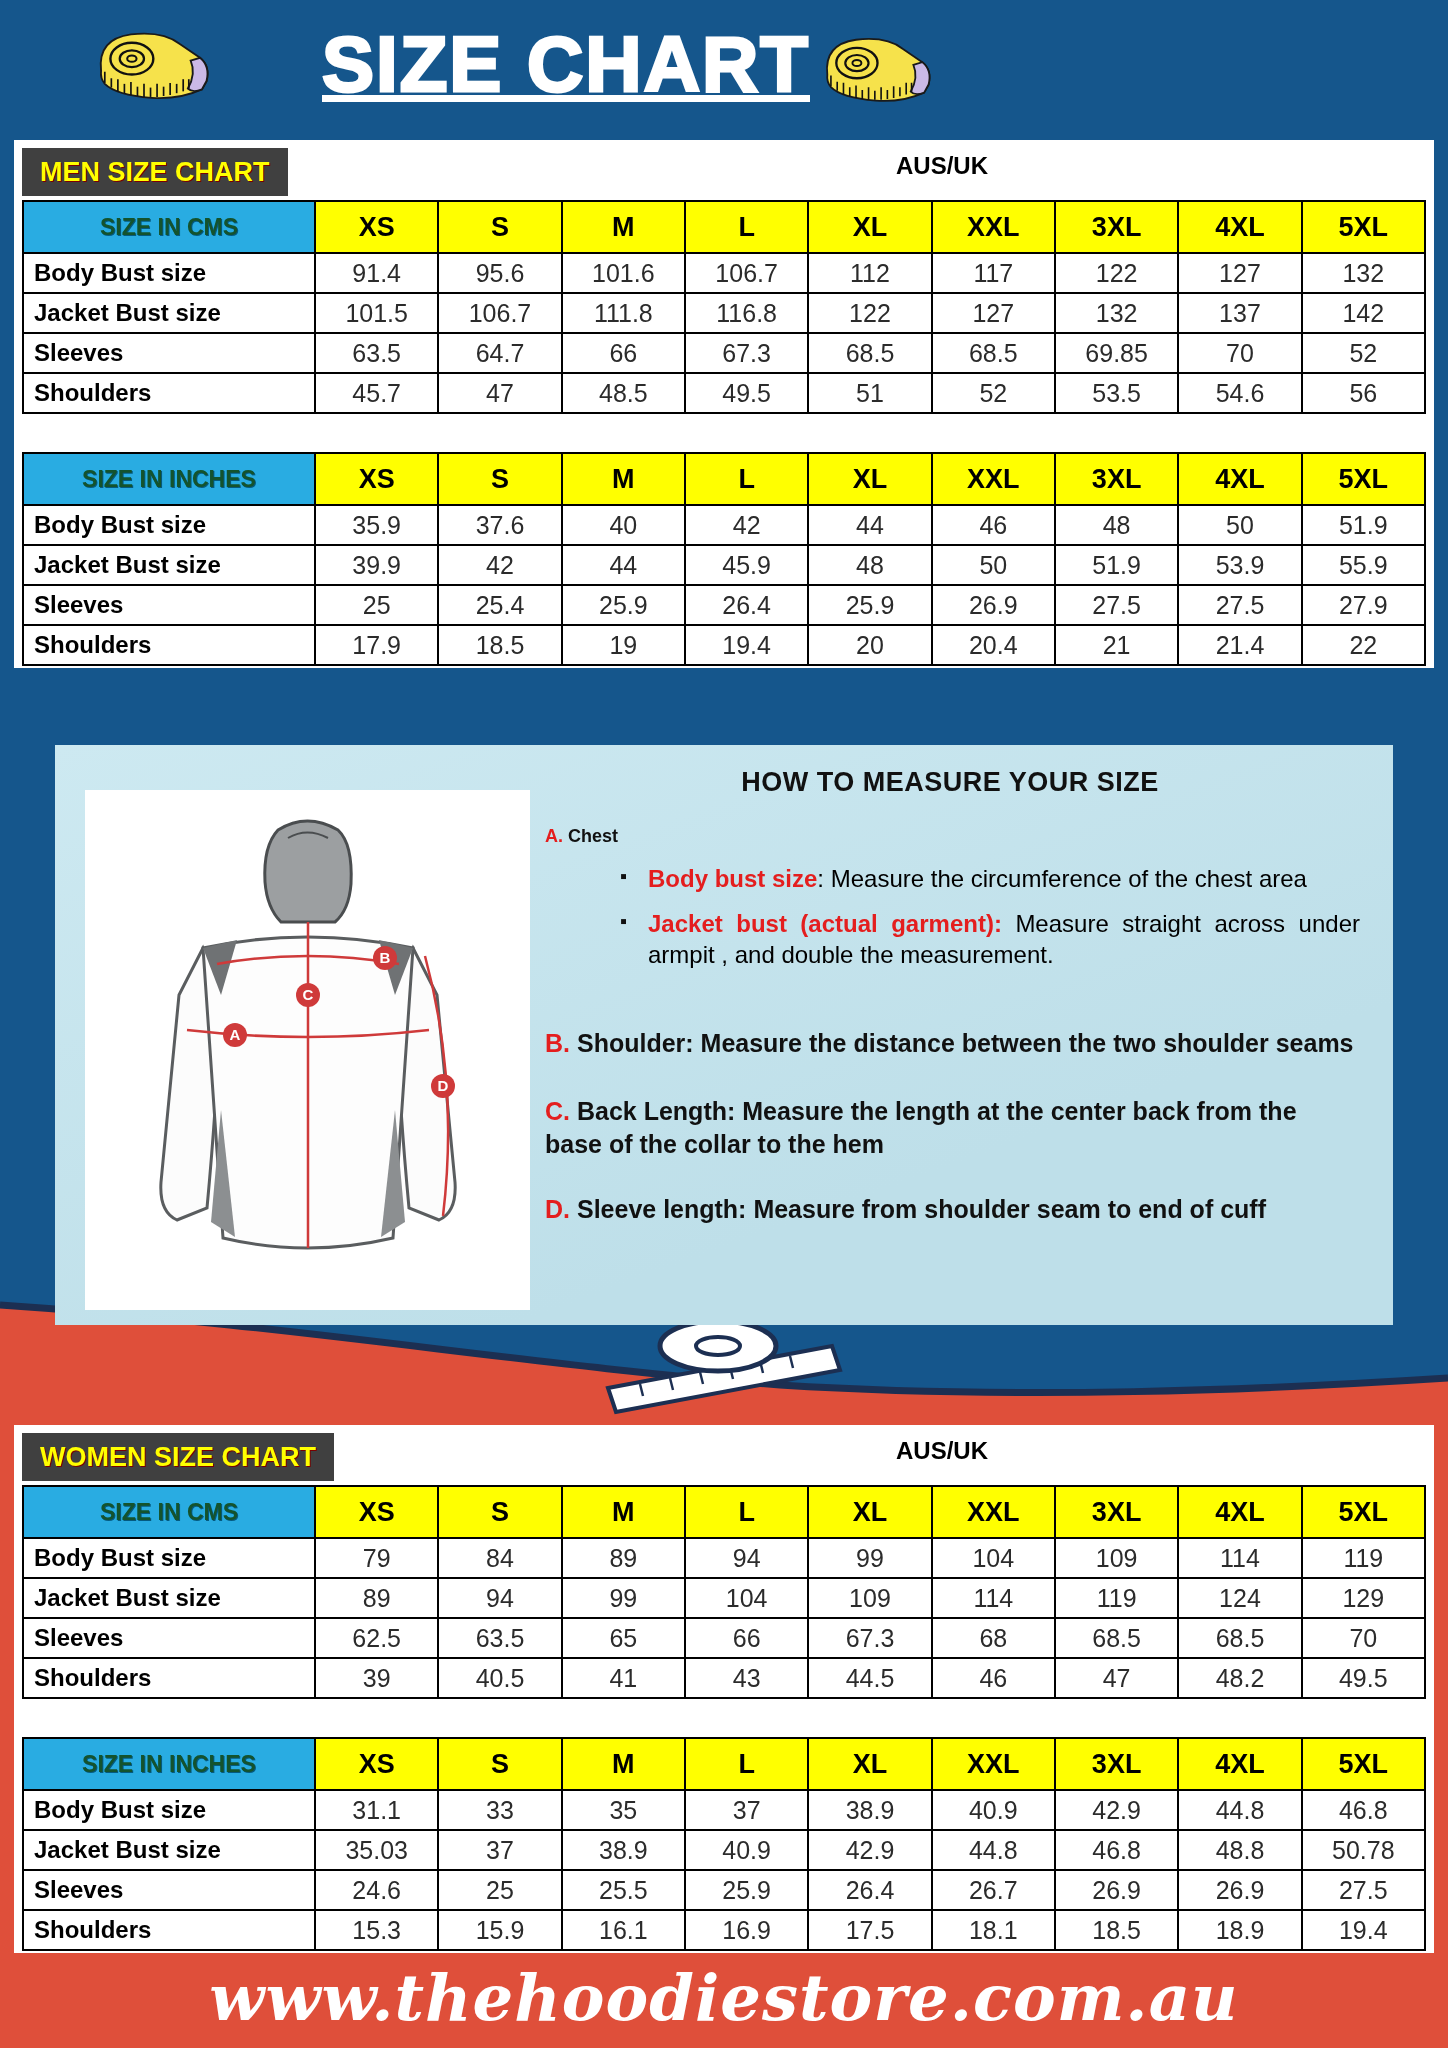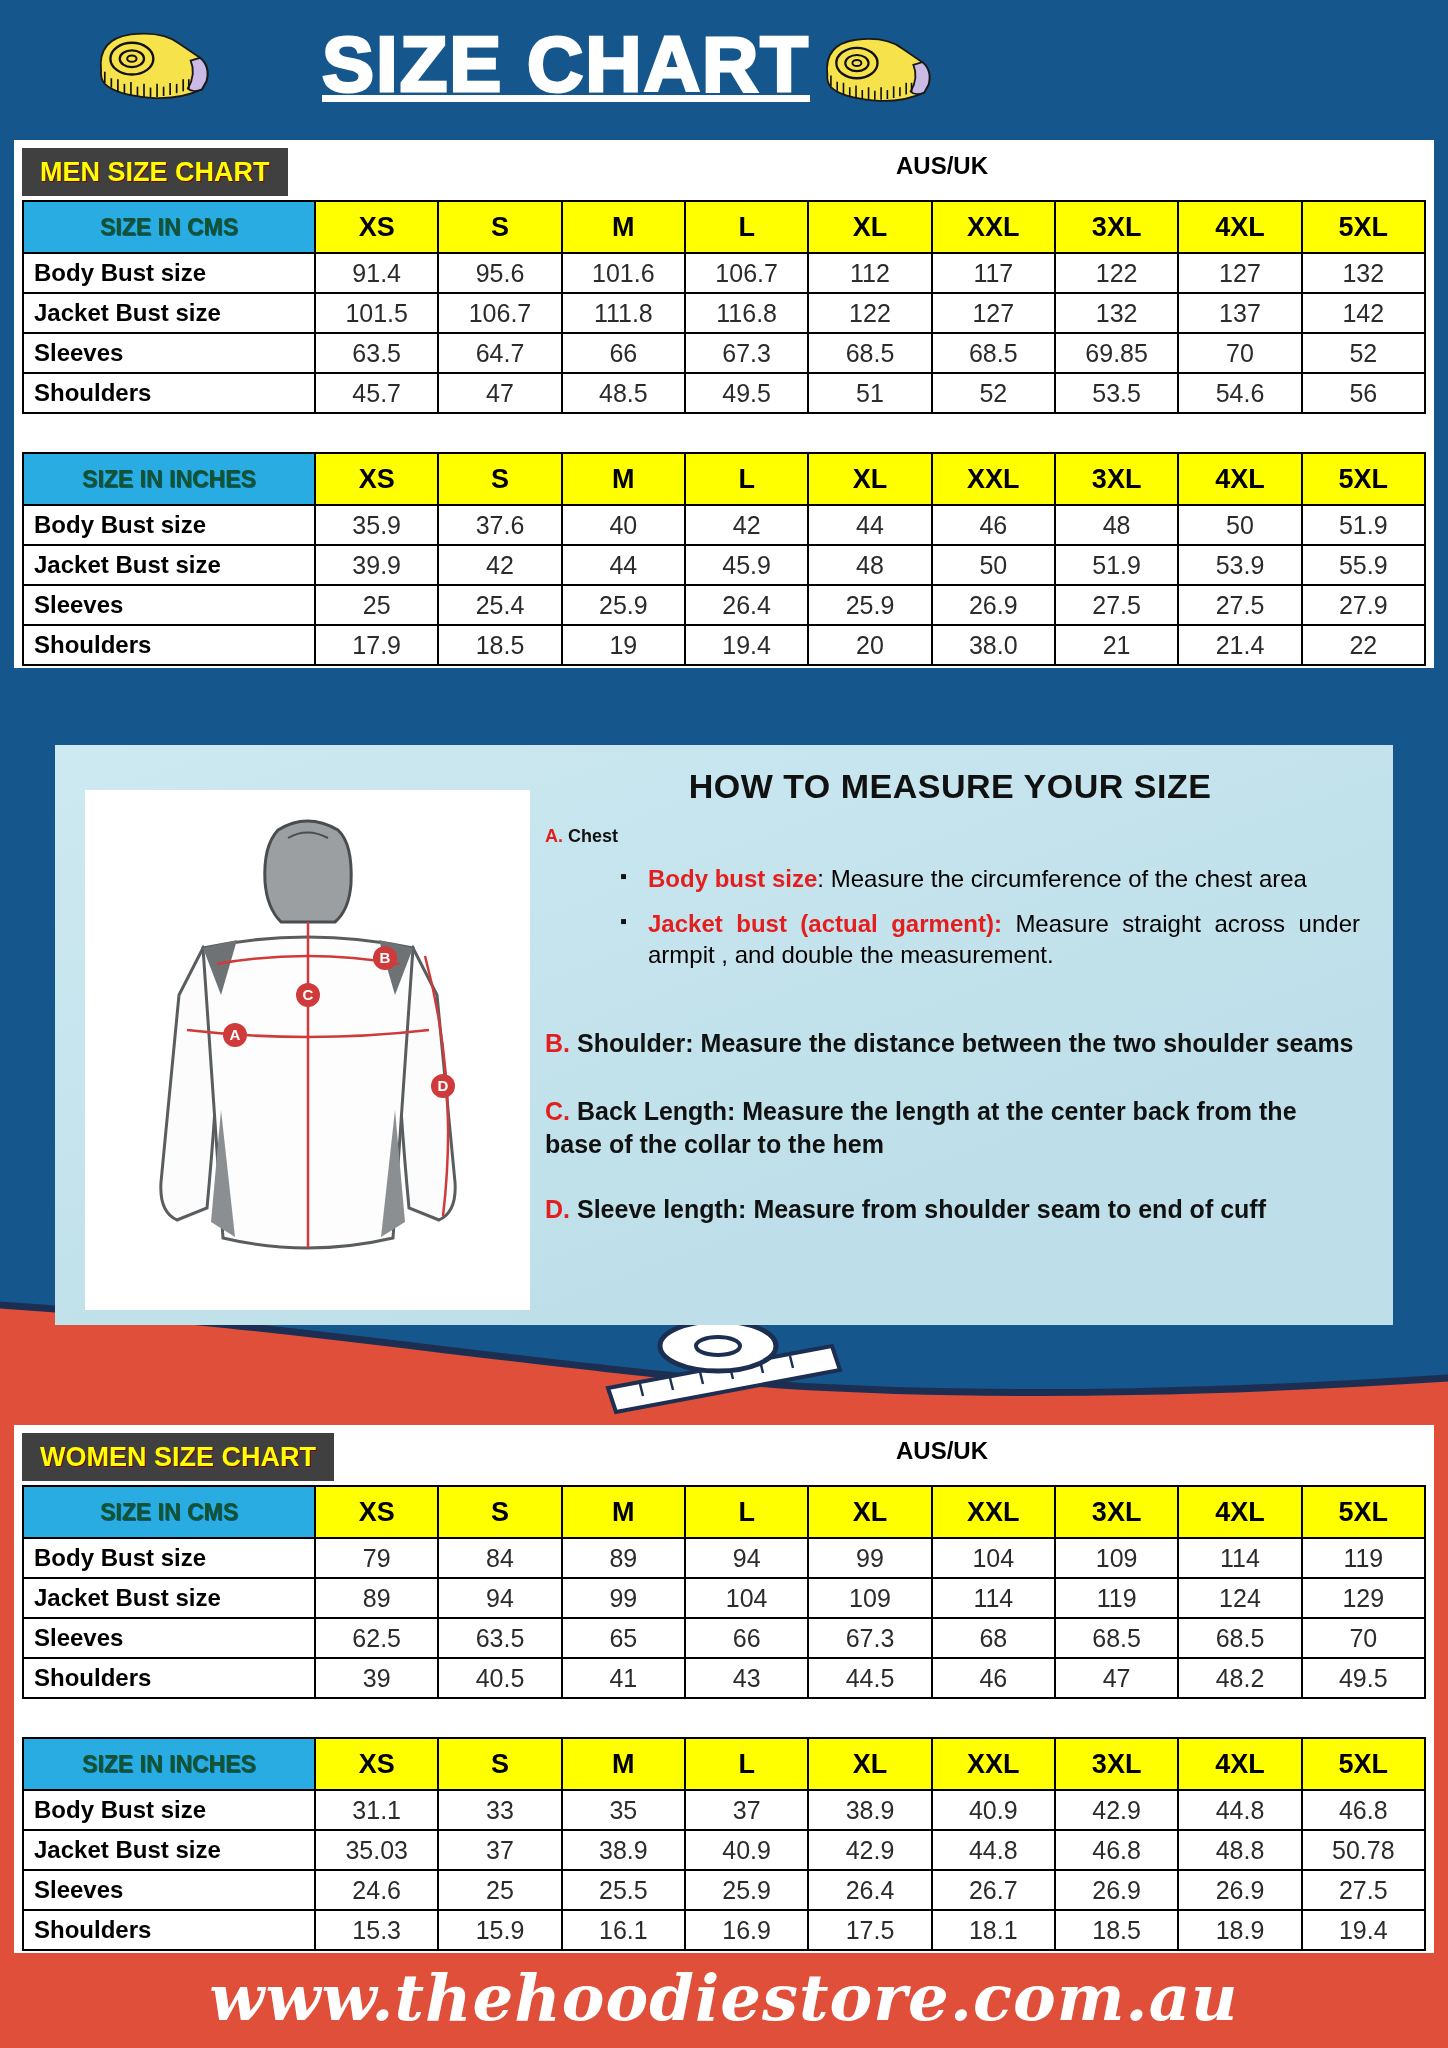--- a/index.html
+++ b/index.html
@@ -41,21 +41,21 @@
   .size-table .rowlabel{background:#fff;color:#000;text-align:left;padding-left:10px;font-size:24px;font-weight:bold;height:36px;}
   .size-table td{background:#fff;color:#2b2b2b;text-align:center;font-size:25px;}
   
   #measure-panel{
     position:absolute;left:55px;top:745px;width:1338px;height:580px;
     background:linear-gradient(160deg,#cde9f1 0%,#bedfe9 70%);z-index:2;
   }
   #measure-diagram-box{position:absolute;left:30px;top:45px;width:445px;height:520px;background:#fff;}
   .measure-title{
     position:absolute;left:490px;top:22px;width:810px;text-align:center;
-    color:#111;font-size:34px;font-weight:bold;letter-spacing:.5px;
+    color:#111;font-size:27px;font-weight:bold;letter-spacing:.5px;
   }
   .measure-text{position:absolute;left:490px;width:815px;color:#111;font-weight:bold;}
   .letter{color:#E41E1E;font-weight:bold;}
   .lead-red{color:#E41E1E;font-weight:bold;}
   .m-item{font-size:25px;line-height:1.32;}
   #item-a{top:80px;font-size:18px;}
   .bullets{position:absolute;left:565px;width:740px;}
   .bullet{font-size:24px;line-height:1.3;text-align:justify;margin-bottom:14px;position:relative;padding-left:28px;}
   .bullet .sq{position:absolute;left:0;top:0;color:#111;font-size:20px;}
   #bullets-a{top:118px;}
@@ -268,21 +268,21 @@
             <td>27.5</td>
             <td>27.9</td>
           </tr>
           <tr>
             <th class="rowlabel">Shoulders</th>
             <td>17.9</td>
             <td>18.5</td>
             <td>19</td>
             <td>19.4</td>
             <td>20</td>
-            <td>38.0</td>
+            <td>20.4</td>
             <td>21</td>
             <td>21.4</td>
             <td>22</td>
           </tr>
         </tbody>
       </table>
   </div>
 
   <div id="measure-panel">
     <div id="measure-diagram-box">

